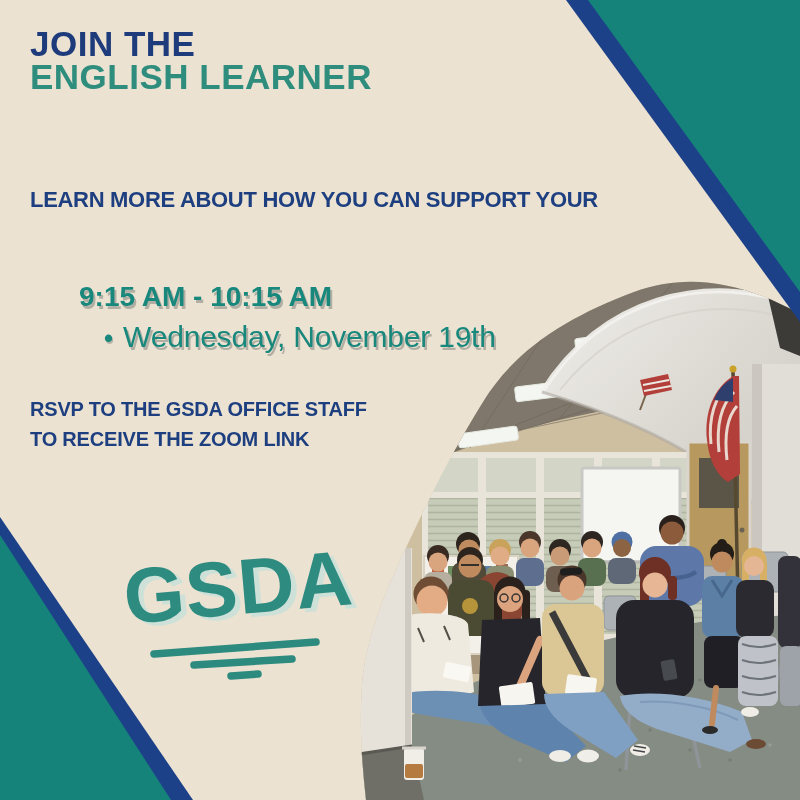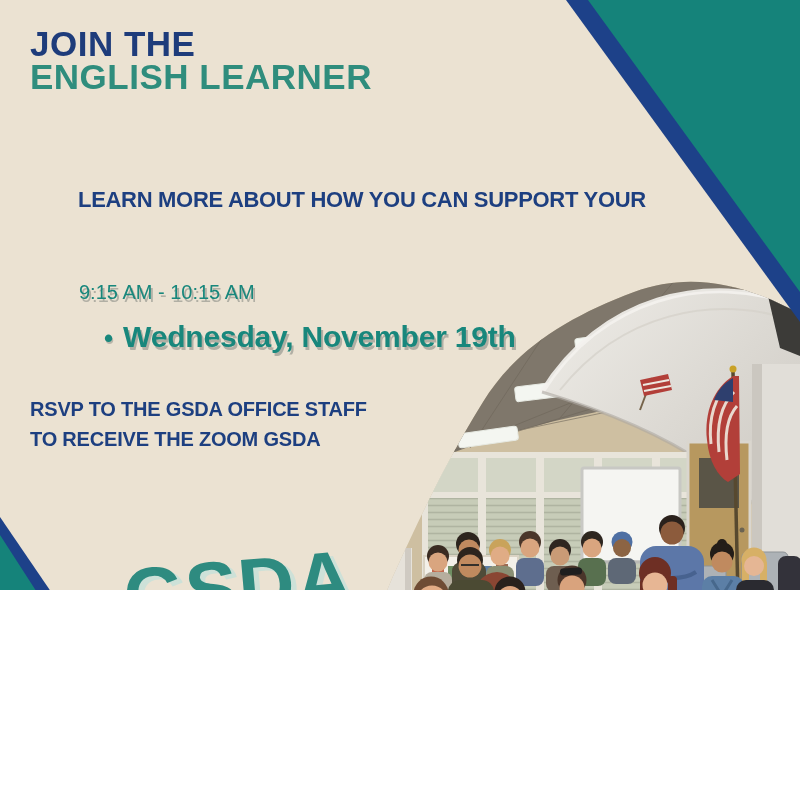--- a/index.html
+++ b/index.html
@@ -1,30 +1,30 @@
 <!DOCTYPE html>
 <html><head>
 <meta charset="utf-8">
 <style>
   html,body{margin:0;padding:0;}
   .canvas{
-    position:relative;width:800px;height:590px;overflow:hidden;
+    position:relative;width:800px;height:800px;overflow:hidden;
     background:#EBE2D2;
     font-family:"Liberation Sans",sans-serif;
   }
   .abs{position:absolute;}
   .headline{left:30px;top:28px;font-size:35px;line-height:32.5px;font-weight:bold;letter-spacing:.5px;white-space:nowrap;}
   .hl-navy{color:#1E3C7B;}
   .hl-teal{color:#2F8D7D;}
-  .body-text{left:30px;top:185px;font-size:22px;line-height:29px;font-weight:bold;letter-spacing:-.3px;color:#1D3F80;white-space:nowrap;margin-left:48px;}
-  .time-text{left:79px;top:281px;font-size:20px;font-weight:normal;color:#18877C;white-space:nowrap;
+  .body-text{left:30px;top:185px;font-size:22px;line-height:29px;font-weight:bold;letter-spacing:-.3px;color:#1D3F80;white-space:nowrap;}
+  .time-text{left:79px;top:281px;font-size:28px;font-weight:bold;color:#18877C;white-space:nowrap;
     text-shadow:2px 3px 0 rgba(70,80,80,.35);}
   .date-row{left:104px;top:320px;display:flex;align-items:baseline;gap:10px;color:#18877C;white-space:nowrap;}
   .date-bullet{font-size:26px;font-weight:bold;text-shadow:1px 2px 0 rgba(70,80,80,.3);}
-  .date-text{font-size:30px;font-weight:bold;letter-spacing:-.2px;text-shadow:2px 3px 0 rgba(70,80,80,.35);}
+  .date-text{font-size:30px;font-weight:normal;letter-spacing:-.2px;text-shadow:2px 3px 0 rgba(70,80,80,.35);}
   .rsvp-text{left:30px;top:395px;font-size:20px;line-height:29.5px;font-weight:bold;letter-spacing:-.2px;color:#1D3F80;white-space:nowrap;}
   .logo-text{left:124px;top:552px;font-size:78px;font-weight:bold;letter-spacing:1px;color:#2E8B80;
     transform:rotate(-5deg);transform-origin:left center;
     text-shadow:5px 4px 0 #CDE1D8;white-space:nowrap;}
   svg{display:block;}
 </style>
 </head>
 <body>
 
 <div class="canvas">
@@ -294,21 +294,21 @@
 
   <div class="abs time-text">9:15 AM - 10:15 AM</div>
 
   <div class="abs date-row">
     <span class="date-bullet">•</span>
     <span class="date-text">Wednesday, November 19th</span>
   </div>
 
   <div class="abs rsvp-text">
     <div>RSVP TO THE GSDA OFFICE STAFF</div>
-    <div>TO RECEIVE THE ZOOM GSDA</div>
+    <div>TO RECEIVE THE ZOOM LINK</div>
   </div>
 
   <div class="abs logo-text">GSDA</div>
   <svg class="abs" style="left:128px;top:638px;" width="220" height="50" viewBox="0 0 220 50" aria-hidden="true">
     <g stroke="#2C8A7E" stroke-width="7.5" stroke-linecap="round">
       <line x1="26" y1="16" x2="188" y2="4"></line>
       <line x1="66" y1="27" x2="164" y2="21"></line>
       <line x1="103" y1="38" x2="130" y2="36"></line>
     </g>
   </svg>

